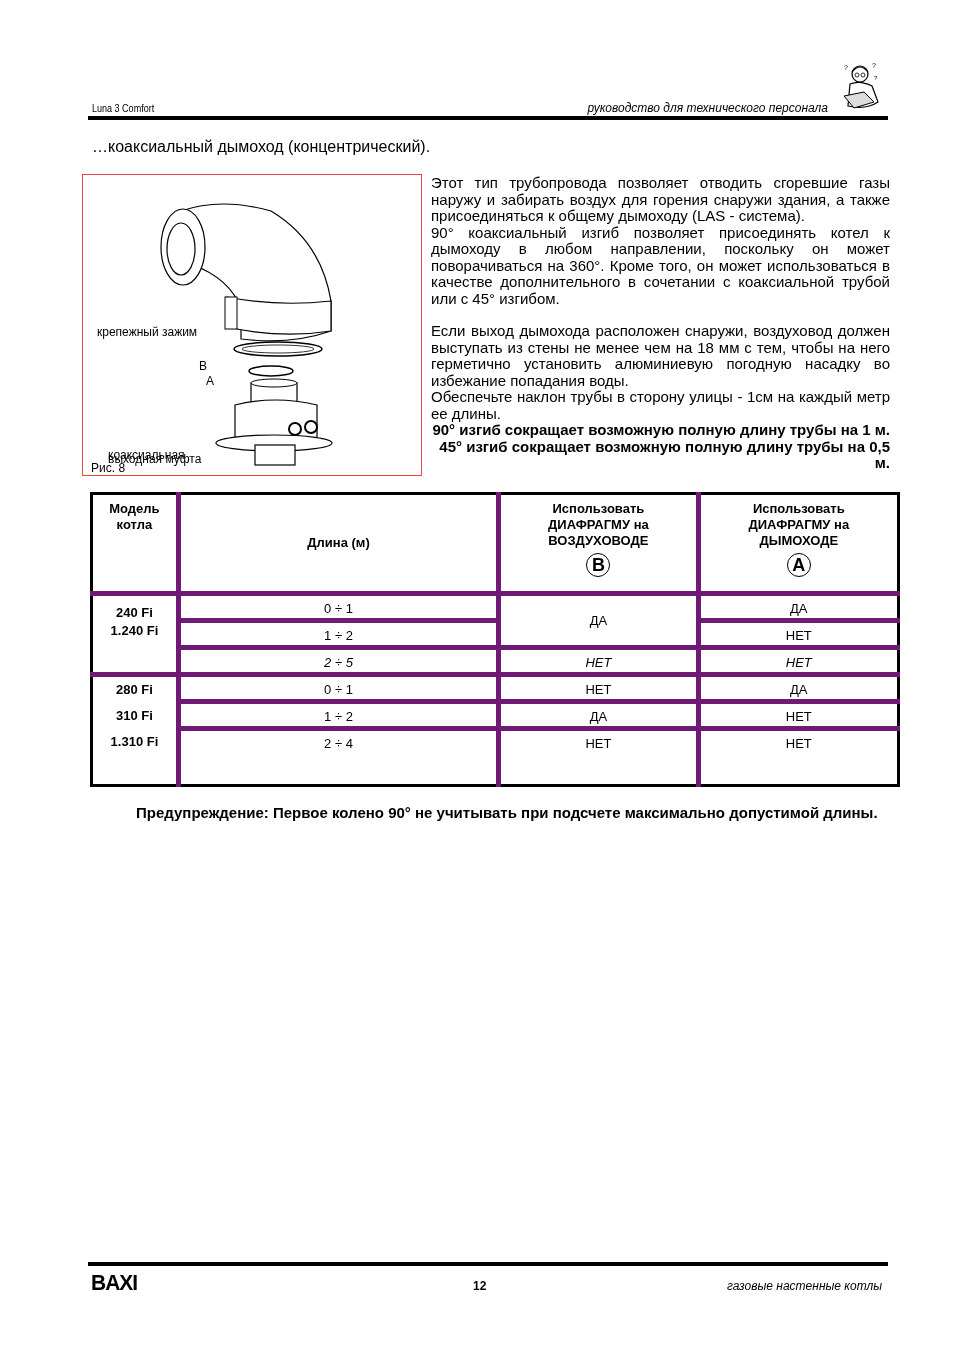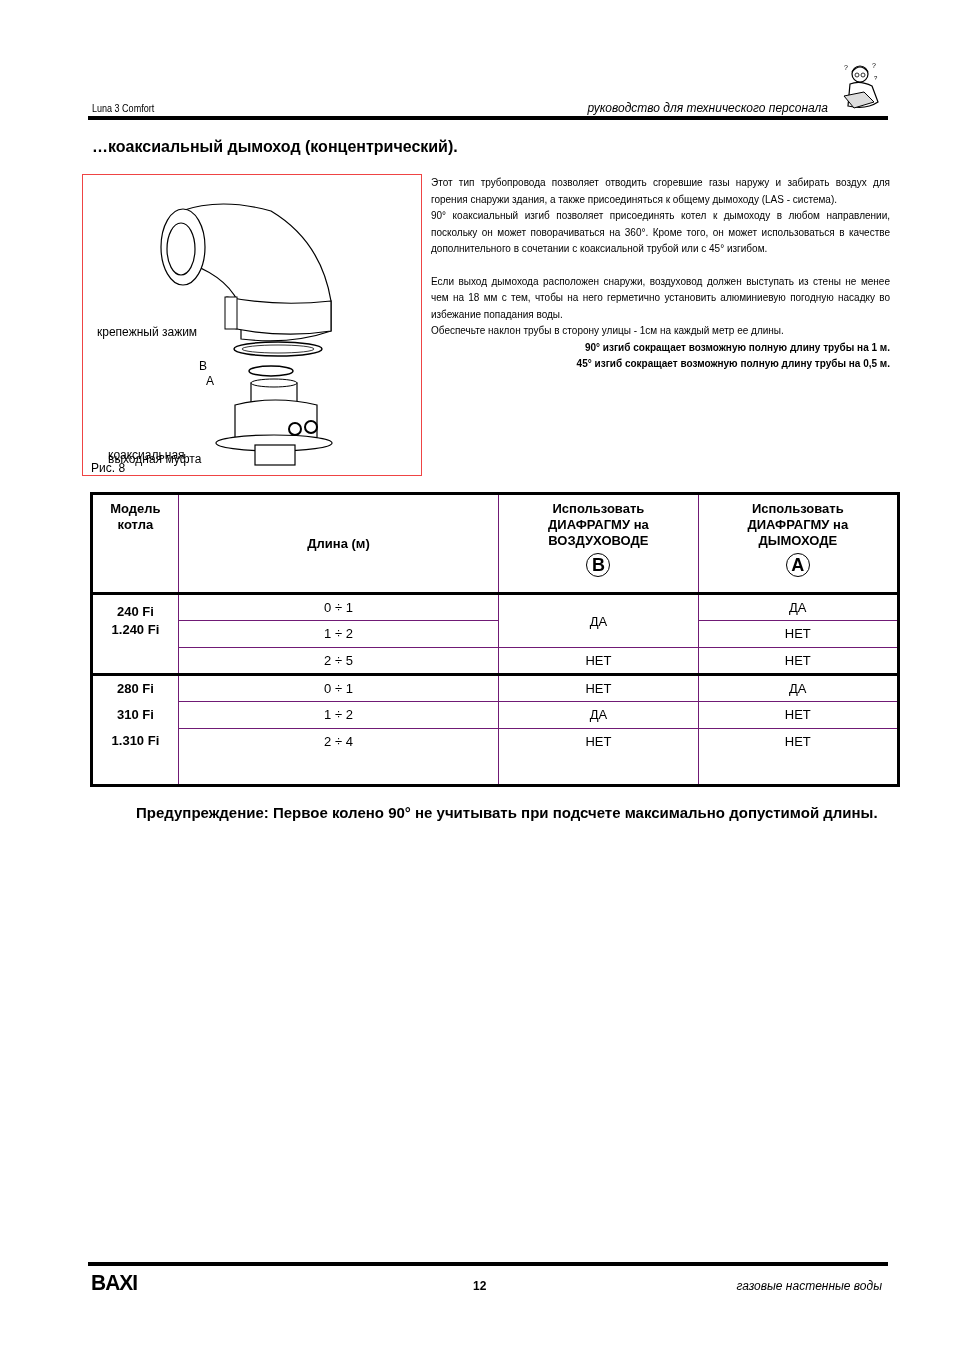--- a/index.html
+++ b/index.html
@@ -2,29 +2,29 @@
 <html><head>
 <meta charset="utf-8">
 <style>
   html, body { margin: 0; padding: 0; background: #ffffff; }
   body { width: 954px; height: 1351px; position: relative; font-family: "Liberation Sans", sans-serif; color: #000; }
   .abs { position: absolute; }
   .hdr-left { left: 92px; top: 102px; font-size: 11px; transform: scaleX(0.82); transform-origin: left; font-family: "Liberation Sans", sans-serif; }
   .hdr-right { right: 126px; top: 101px; font-size: 12px; font-style: italic; }
   .hdr-rule { left: 88px; top: 116px; width: 800px; height: 4px; background: #000; }
   .mascot { left: 836px; top: 58px; width: 50px; height: 58px; }
-  .title { left: 92px; top: 138px; font-size: 16px; font-weight: bold; }
+  .title { left: 92px; top: 138px; font-size: 16px; font-weight: normal; }
   .fig-box { left: 82px; top: 174px; width: 340px; height: 302px; border: 1px solid #ef4444; box-sizing: border-box; }
   .fig-label { font-size: 12px; position: absolute; line-height: 15px; }
   .fig-svg { position: absolute; left: 60px; top: 12px; }
-  .para { left: 431px; width: 459px; font-size: 10px; line-height: 16.5px; text-align: justify; }
+  .para { left: 431px; width: 459px; font-size: 15px; line-height: 16.5px; text-align: justify; }
   .para p { margin: 0; }
   .para .bold { font-weight: bold; text-align: right; }
   table.spec { position: absolute; left: 90px; top: 492px; width: 810px; border-collapse: collapse; font-size: 13px; }
-  table.spec td, table.spec th { border: 1px solid #701a75; text-align: center; vertical-align: top; padding: 0; }
+  table.spec td, table.spec th { border: 5px solid #701a75; text-align: center; vertical-align: top; padding: 0; }
   table.spec th { font-weight: bold; font-size: 13px; line-height: 16px; }
   .thick-top td { border-top: 3px solid #000 !important; }
   .outer-left { border-left: 3px solid #000 !important; margin-top: 44px; }
   .outer-right { border-right: 3px solid #000 !important; }
   .outer-top { border-top: 3px solid #000 !important; }
   .outer-bottom { border-bottom: 3px solid #000 !important; }
   .circ { display: inline-block; width: 22px; height: 22px; border: 1.5px solid #000; border-radius: 50%; font-weight: bold; font-size: 18px; line-height: 22px; margin-top: 4px; }
   .model-cell { font-weight: bold; line-height: 18px; }
   .warn { left: 92px; top: 804px; font-size: 15px; font-weight: bold; margin-left: 44px; }
   .ftr-rule { left: 88px; top: 1262px; width: 800px; height: 4px; background: #000; }
@@ -126,21 +126,21 @@
       <div>1.240 Fi</div>
     </td>
     <td style="padding-top:5px;">0 ÷ 1</td>
     <td rowspan="2" style="vertical-align:middle;">ДА</td>
     <td class="outer-right" style="padding-top:5px;">ДА</td>
   </tr>
   <tr style="height:27px;">
     <td style="padding-top:5px;">1 ÷ 2</td>
     <td class="outer-right" style="padding-top:5px;">НЕТ</td>
   </tr>
-  <tr style="height:27px;">
+  <tr style="height:27px;font-style:italic;">
     <td style="padding-top:5px;">2 ÷ 5</td>
     <td style="padding-top:5px;">НЕТ</td>
     <td class="outer-right" style="padding-top:5px;">НЕТ</td>
   </tr>
 
   <tr class="thick-top" style="height:27px;">
     <td rowspan="3" class="outer-left outer-bottom model-cell" style="line-height:26px;">
       <div>280 Fi</div>
       <div>310 Fi</div>
       <div>1.310 Fi</div>
@@ -160,13 +160,13 @@
     <td class="outer-right outer-bottom" style="padding-top:5px;">НЕТ</td>
   </tr>
 </tbody>
   </table>
 
 <div class="abs warn">Предупреждение: Первое колено 90° не учитывать при подсчете максимально допустимой длины.</div>
 
 <div class="abs ftr-rule"></div>
 <div class="abs baxi">BAXI</div>
 <div class="abs page-num">12</div>
-<div class="abs ftr-right">газовые настенные воды</div>
+<div class="abs ftr-right">газовые настенные котлы</div>
 
 </body></html>

